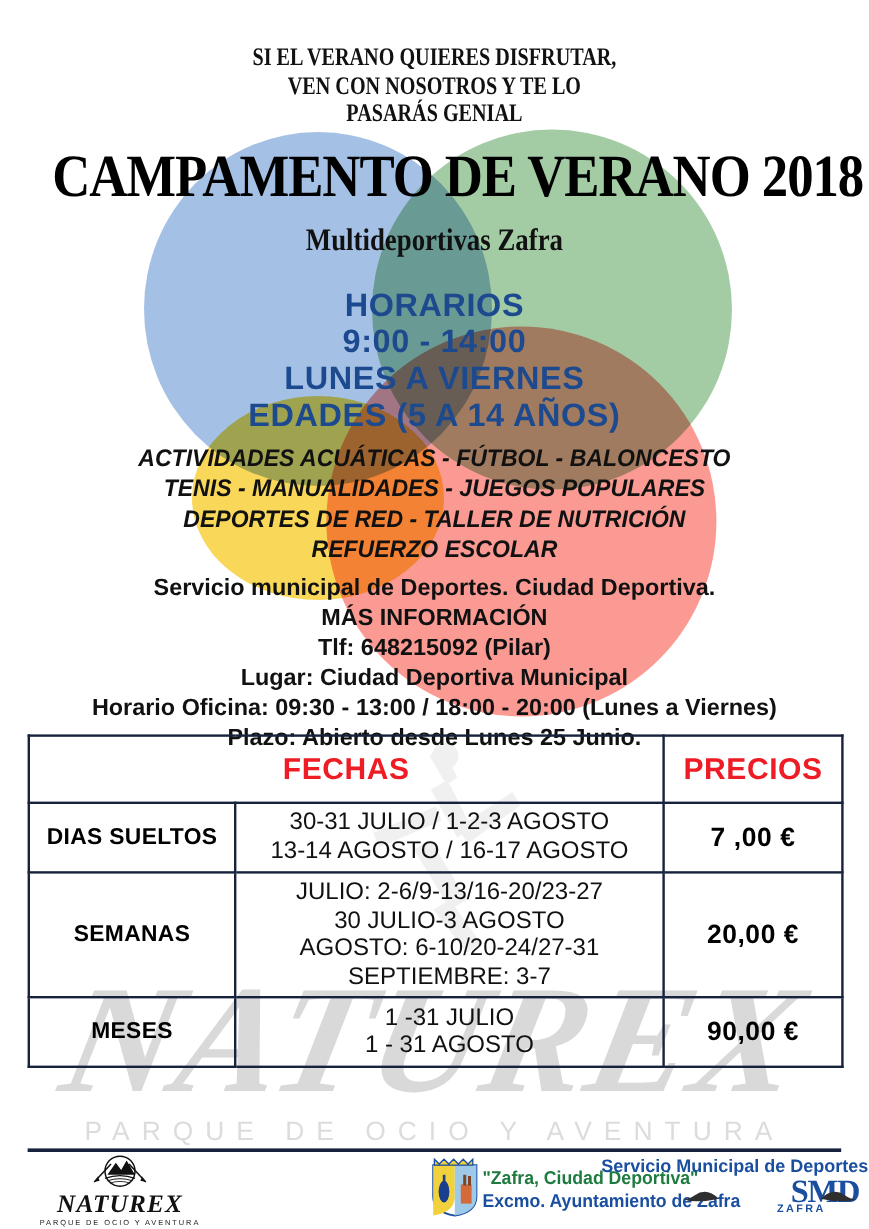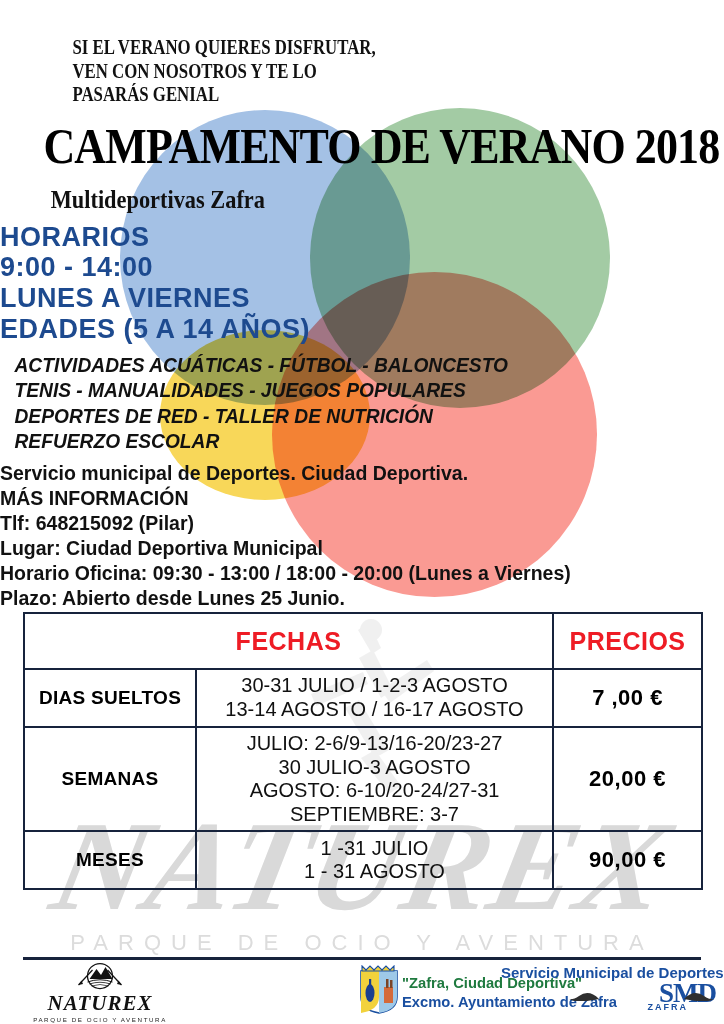--- a/index.html
+++ b/index.html
@@ -82,21 +82,21 @@
     height: 180px;
     opacity: .5;
   }
 
   
   .content {
     position: relative;
     z-index: 5;
     width: 724px;
     padding-top: 36px;
-    text-align: left;
+    text-align: center;
   }
 
   .tagline {
     font-family: "Liberation Serif", serif;
     font-weight: bold;
     font-size: 21px;
     line-height: 1.12;
     color: #111;
     letter-spacing: 0px;
     transform: scaleX(0.80);
@@ -120,21 +120,21 @@
     margin-top: 14px;
     font-family: "Liberation Serif", serif;
     font-weight: bold;
     font-size: 26px;
     color: #111;
     transform: scaleX(0.86);
     transform-origin: center;
   }
 
   .schedule {
-    margin-top: 7px;
+    margin-top: 24px;
     color: #1d4a8f;
     font-weight: bold;
     font-size: 27px;
     line-height: 1.14;
     letter-spacing: 0.5px;
   }
   .schedule .sline { display: block; }
 
   .activities {
     margin-top: 8px;

